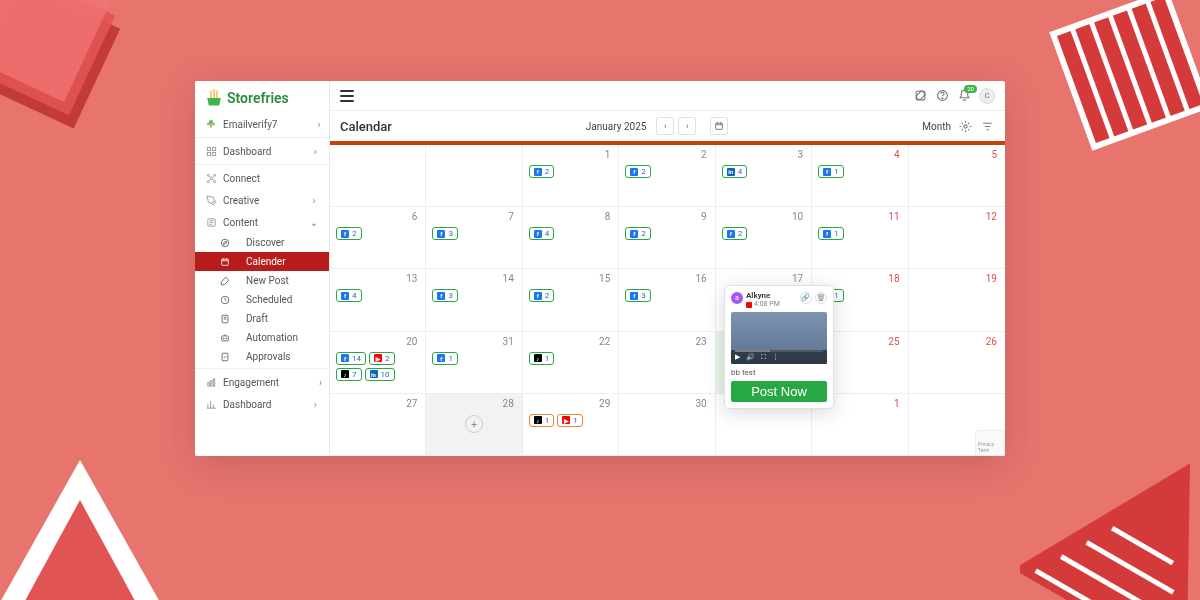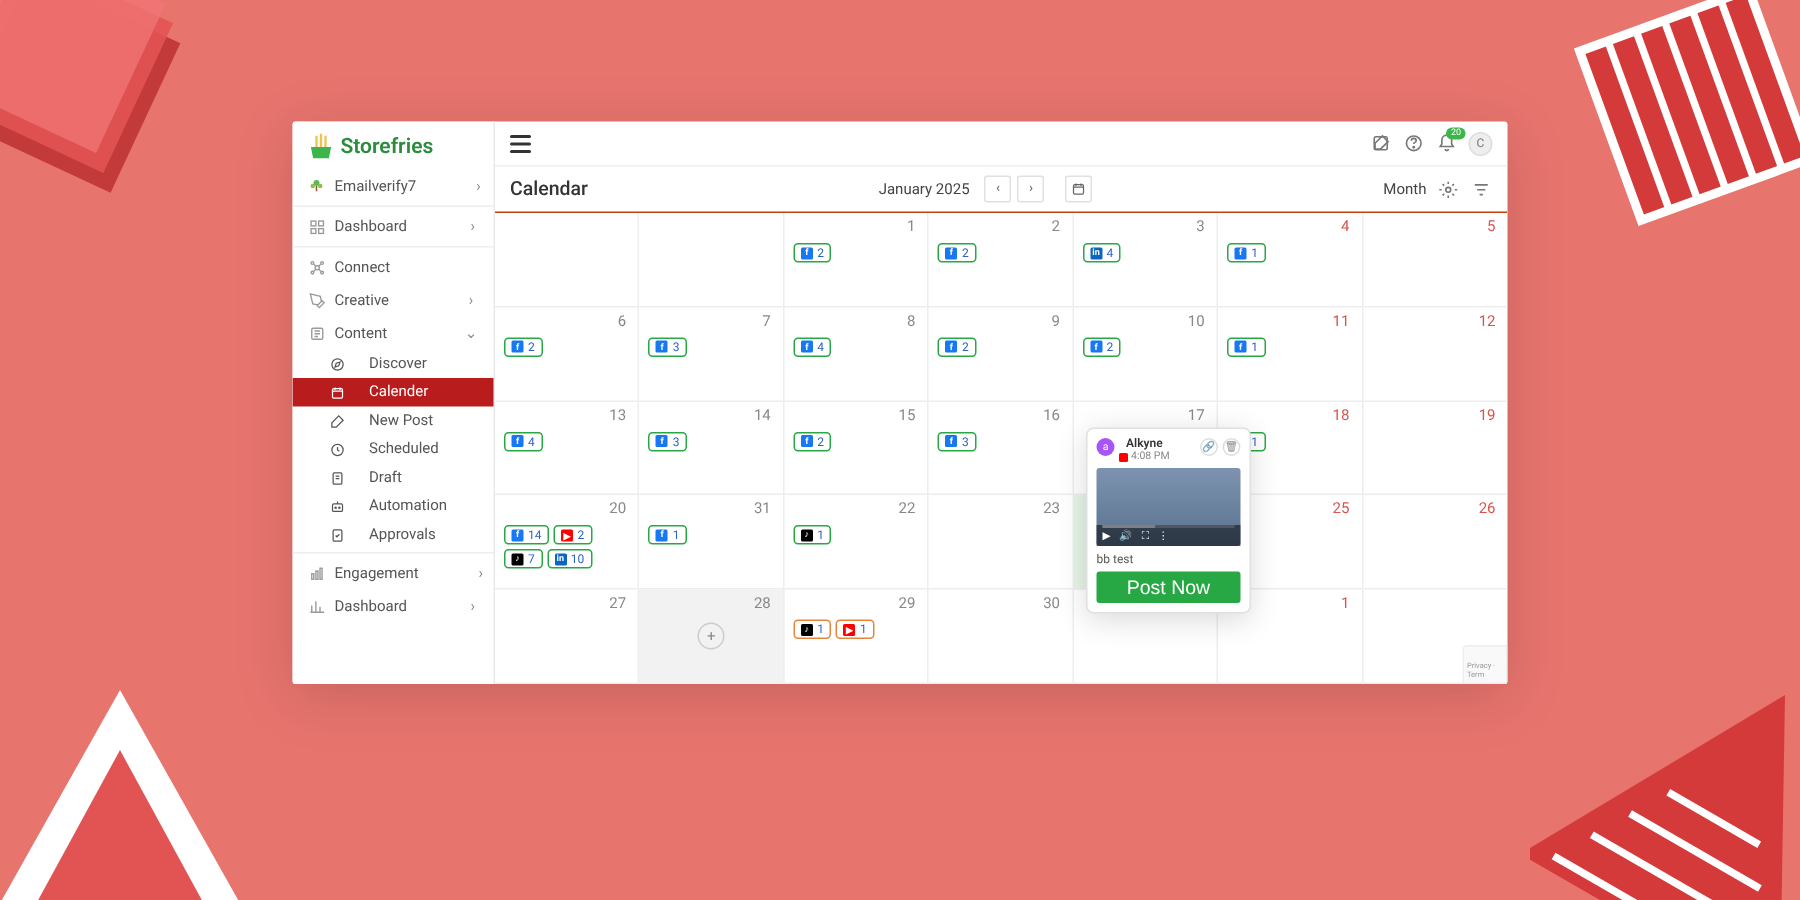--- a/index.html
+++ b/index.html
@@ -66,21 +66,21 @@
     padding:0 10px;border-bottom:1px solid #eee;
   }
   .burger { width:14px;height:12px;display:inline-flex;flex-direction:column;justify-content:space-between;cursor:pointer; }
   .burger span { height:2px;background:#333;border-radius:1px; }
   .topbar-r { display:flex;align-items:center;gap:8px; }
   .ticon { width:14px;height:14px;display:inline-flex;align-items:center;justify-content:center;color:#777;cursor:pointer;position:relative; }
   .badge { position:absolute;top:-4px;right:-6px;background:#3db54a;color:#fff;border-radius:7px;font-size:6px;padding:1px 3px;line-height:1; }
   .avatar { width:16px;height:16px;border-radius:50%;background:#eee;color:#777;display:inline-flex;align-items:center;justify-content:center;font-size:8px;border:1px solid #ddd; }
   .header2 {
     display:flex;align-items:center;justify-content:space-between;
-    padding:6px 10px;border-bottom:1px solid #c2410c;
+    padding:6px 10px;border-bottom:4px solid #c2410c;
   }
   .h-title { font-size:13px;color:#333;font-weight:500; }
   .h-center { display:flex;align-items:center;gap:4px; }
   .navbtn { width:18px;height:18px;border:1px solid #e0e0e0;border-radius:2px;display:inline-flex;align-items:center;justify-content:center;color:#666;cursor:pointer;font-size:9px;}
   .h-right { display:flex;align-items:center;gap:8px; }
   .viewlabel { font-size:10px;color:#444; }
   .grid { flex:1;display:grid;grid-template-columns:repeat(7,1fr);grid-template-rows:repeat(5,1fr);}
   .cell { border-right:1px solid #eee;border-bottom:1px solid #eee;padding:4px 6px;position:relative;cursor:pointer;}
   .cell:nth-child(7n){border-right:none;}
   .cell.wkend .dnum { color:#d9534f; }
@@ -102,21 +102,21 @@
   .ci.tk { background:#000; }
   .plusbtn { width:18px;height:18px;border:1px solid #ccc;border-radius:50%;display:flex;align-items:center;justify-content:center;color:#888;position:absolute;left:calc(50% - 9px);top:calc(50% - 9px);cursor:pointer; }
   .popover {
     position:absolute;width:110px;background:#fff;border:1px solid #e0e0e0;border-radius:5px;
     box-shadow:0 4px 20px rgba(0,0,0,0.15);padding:6px;font-size:8px;
     left:529px;top:204px;z-index:5;
   }
   .pop-head { display:flex;align-items:flex-start;justify-content:space-between;margin-bottom:4px; }
   .pop-user { display:flex;gap:3px; }
   .pop-av { width:12px;height:12px;border-radius:50%;background:#a855f7;color:#fff;display:flex;align-items:center;justify-content:center;font-size:7px; }
-  .pop-meta { display:flex;flex-direction:column;line-height:1.1;align-items:center; }
+  .pop-meta { display:flex;flex-direction:column;line-height:1.1; }
   .pop-name { font-weight:600;color:#333; }
   .pop-time { color:#888;font-size:7px;display:flex;align-items:center;gap:2px; }
   .pop-actions { display:flex;gap:3px; }
   .pop-ic { width:12px;height:12px;border:1px solid #ddd;border-radius:50%;display:flex;align-items:center;justify-content:center;color:#888;cursor:pointer;font-size:7px; }
   .pop-media { width:100%;height:52px;background:linear-gradient(#7d93b0,#5a728f);border-radius:2px;position:relative;margin-bottom:4px; }
   .pop-ctrl { position:absolute;left:0;right:0;bottom:0;height:14px;background:rgba(0,0,0,0.5);display:flex;align-items:center;gap:6px;padding:0 4px;color:#fff;font-size:7px; }
   .pop-prog { position:absolute;left:4px;right:4px;bottom:12px;height:2px;background:rgba(255,255,255,0.4); }
   .pop-prog::after { content:"";position:absolute;left:0;top:0;width:40%;height:100%;background:#fff; }
   .pop-cap { color:#555;margin-bottom:4px; }
   .pop-btn { background:#27a844;color:#fff;border:none;border-radius:2px;padding:3px 0;width:100%;font-size:13px;cursor:pointer; }

